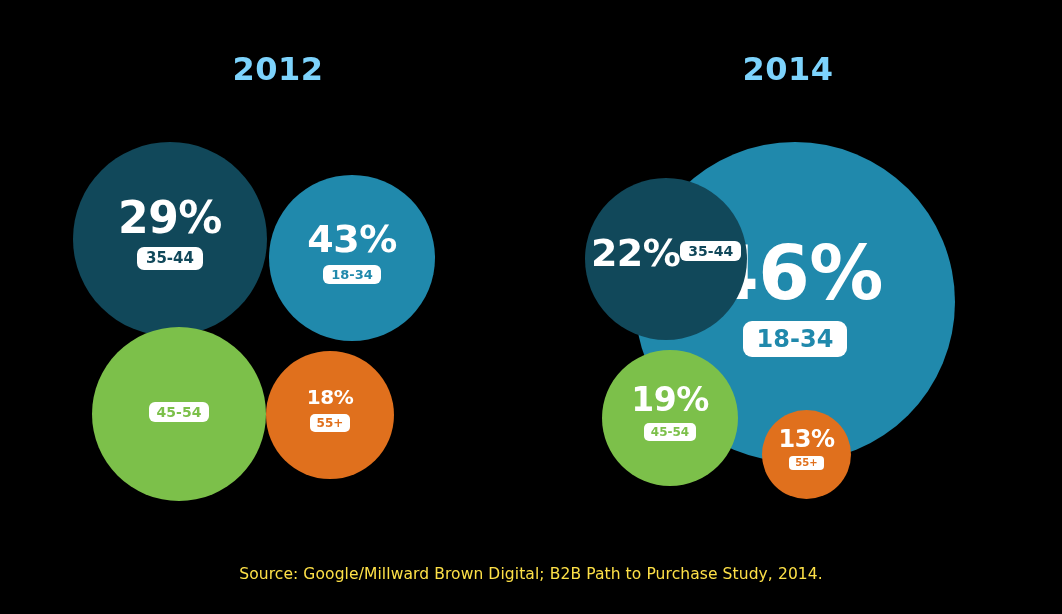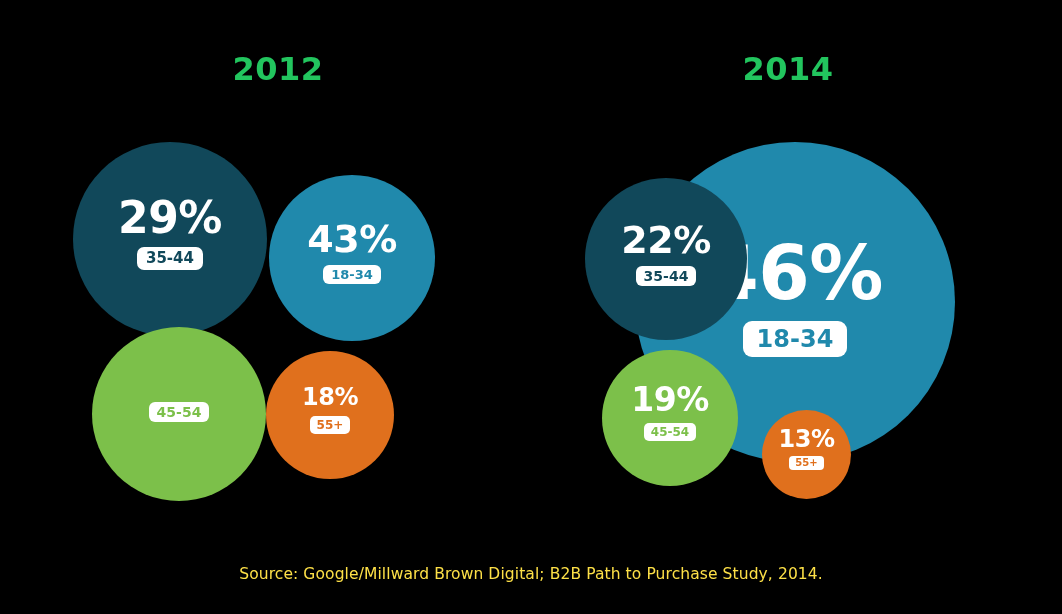--- a/index.html
+++ b/index.html
@@ -16,21 +16,21 @@
   }
   #stage {
     position: relative;
     width: 1062px;
     height: 614px;
     background: #000000;
   }
 
   .panel-title {
     position: absolute;
-    color: #22c55e;
+    color: #7dd3fc;
     font-size: 32px;
     font-weight: bold;
     letter-spacing: 0.5px;
     text-align: center;
     width: 300px;
     top: 50px;
   }
   #title-2012 { left: 128px; }
   #title-2014 { left: 638px; }
 
@@ -79,21 +79,21 @@
     left: 92px; top: 327px; width: 174px; height: 174px;
     background: #7cc04a; z-index: 4;
   }
   #b-2012-4554 .pct { font-size: 40px; }
   #b-2012-4554 .agetag { font-size: 14px; color: #7cc04a; padding: 3px 8px; border-radius: 6px; }
 
   #b-2012-55 {
     left: 266px; top: 351px; width: 128px; height: 128px;
     background: #e0701d; z-index: 5;
   }
-  #b-2012-55 .pct { font-size: 24px; }
+  #b-2012-55 .pct { font-size: 20px; }
   #b-2012-55 .agetag { font-size: 12px; color: #e0701d; padding: 3px 7px; border-radius: 5px; }
 
   
   #b-2014-1834 {
     left: 635px; top: 142px; width: 320px; height: 320px;
     background: #2089ac; z-index: 2;
   }
   #b-2014-1834 .pct { font-size: 74px; }
   #b-2014-1834 .agetag { font-size: 24px; color: #2089ac; padding: 6px 14px; border-radius: 9px; margin-top: 11px; }
 
@@ -168,21 +168,21 @@
   </div>
 
   <div class="bubble" id="b-2014-1834">
     <div class="shift-up" style="display:flex;flex-direction:column;align-items:center;">
       <span class="pct">46%</span>
       <span class="agetag">18-34</span>
     </div>
   </div>
 
   <div class="bubble" id="b-2014-3544">
-    <div class="shift-up" style="display:flex;flex-direction:column;align-items:center;">
+    <div class="shift-up" style="display:flex;flex-direction:row;align-items:flex-start;">
       <span class="pct">22%</span>
       <span class="agetag">35-44</span>
     </div>
   </div>
 
   <div class="bubble" id="b-2014-4554">
     <div class="shift-up" style="display:flex;flex-direction:column;align-items:center;">
       <span class="pct">19%</span>
       <span class="agetag">45-54</span>
     </div>

